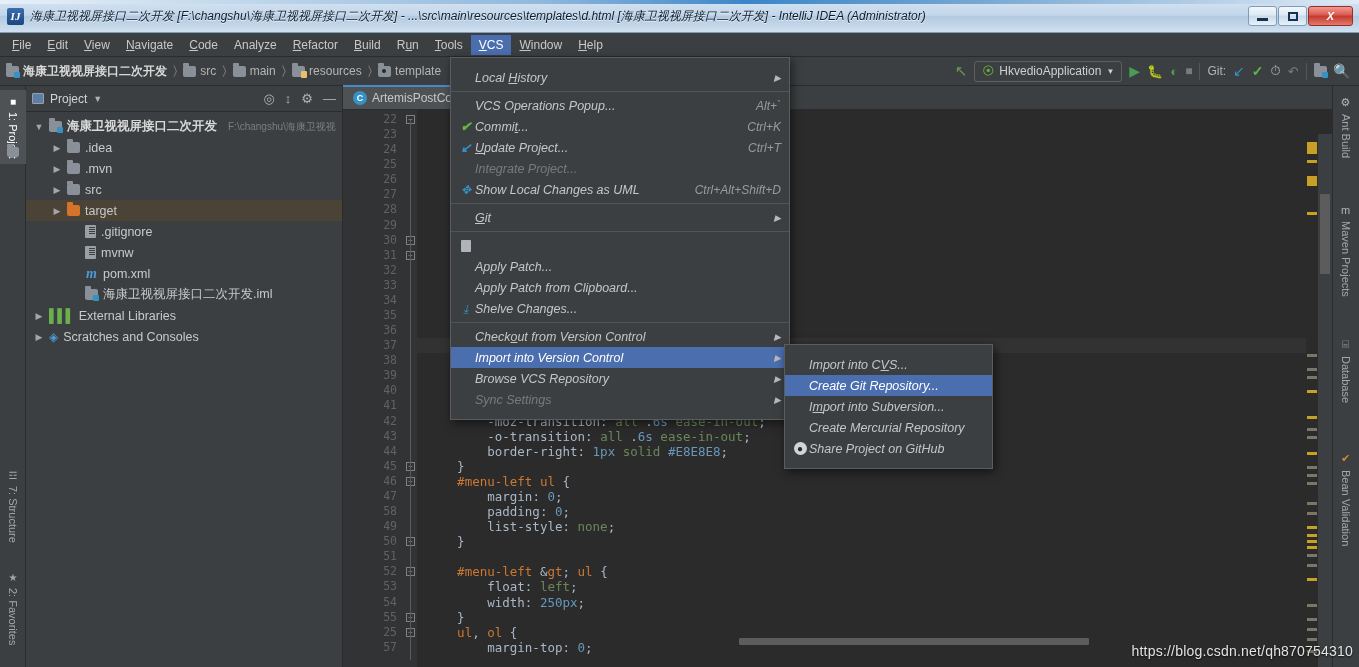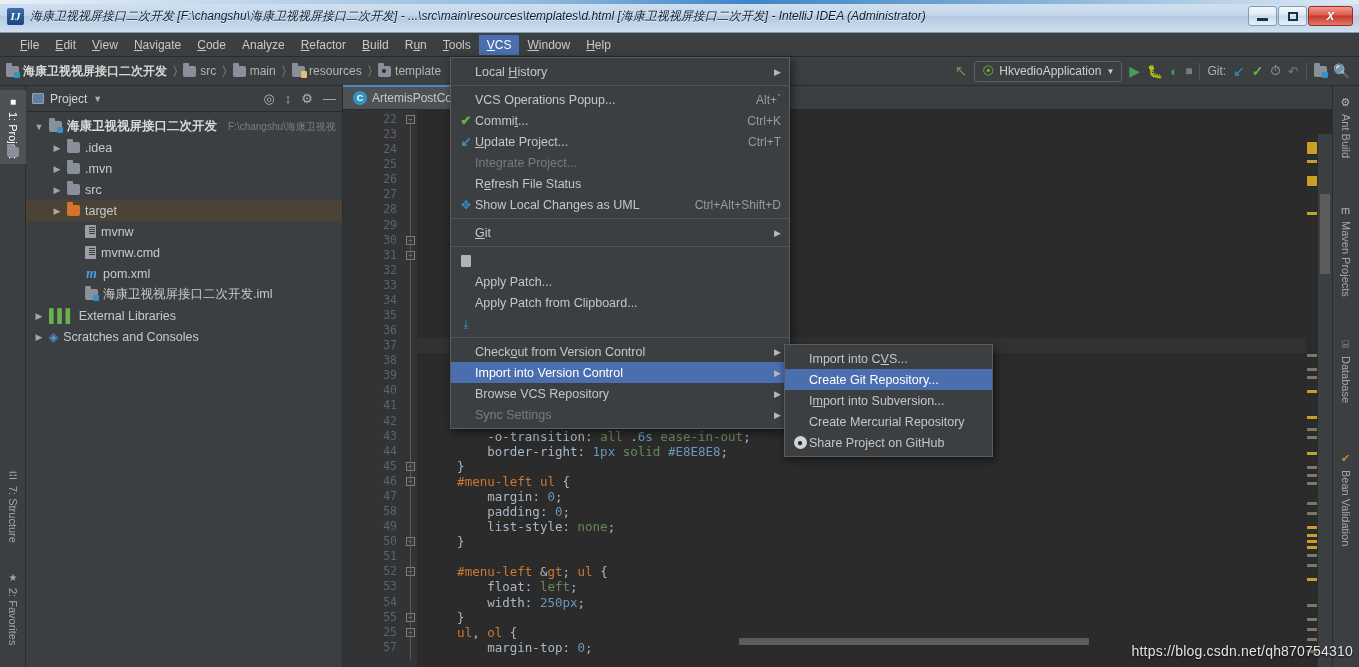--- a/index.html
+++ b/index.html
@@ -50,21 +50,21 @@
     width: 45px;
     background: linear-gradient(to bottom,#f09a93 0%,#db5a4e 45%,#c3392c 50%,#e07a6e 100%);
     border-color:#9d2b20; color:#fff; font-weight:bold;
   }
   .tb-btn .min-g { width:11px; height:3px; background:#16324f; margin-top:6px; }
   .tb-btn .max-g { width:10px; height:9px; border:2px solid #16324f; }
 
   
   .menubar {
     position:absolute; left:0; top:33px; width:1359px; height:24px;
-    background:#3c3f41; display:flex; align-items:center; padding-left:12px;
+    background:#3c3f41; display:flex; align-items:center; padding-left:4px;
     border-bottom:1px solid #2b2b2b;
   }
   .menu-item {
     padding: 3px 8px; font-size:12px; color:#c8c8c8; white-space:nowrap;
     cursor: default;
   }
   .menu-item .u { text-decoration: underline; }
   .menu-item.active { background:#4b6eaf; color:#ffffff; }
 
   
@@ -244,21 +244,22 @@
     writing-mode: vertical-rl;
     font-size:11px; color:#a6a6a6; padding:6px 0;
     display:flex; align-items:center; gap:5px;
   }
   .rtab .gi { writing-mode: horizontal-tb; }
 
   
   .popup {
     position:absolute; background:#3c3f41; border:1px solid #5a5c5e;
     box-shadow: 2px 3px 9px rgba(0,0,0,0.55); z-index:50;
-    padding:3px 0;
+    padding:9px 0;
+    font-style:italic;
   }
   .pmenu-row {
     display:flex; align-items:center; height:21px; padding:0 8px 0 6px;
     font-size:12.5px; color:#c6c6c6; white-space:nowrap; position:relative;
   }
   .pmenu-row.disabled { color:#7a7a7a; }
   .pmenu-row.hl { background:#4b6eaf; color:#ffffff; }
   .pmenu-row .ic { width:18px; display:flex; align-items:center; justify-content:center; flex-shrink:0; }
   .pmenu-row .lbl { flex:1; }
   .pmenu-row .lbl .u { text-decoration:underline; }
@@ -426,26 +427,26 @@
           <span class="lbl">src</span>
         </div>
         <div class="trow sel" style="padding-left: 26px;">
           <span class="arrow right"></span>
           <span class="folder orange"></span>
           <span class="lbl">target</span>
         </div>
         <div class="trow" style="padding-left: 44px;">
           <span class="arrow"></span>
           <span class="fileicon"></span>
-          <span class="lbl">mvnw</span>
+          <span class="lbl">.gitignore</span>
         </div>
         <div class="trow" style="padding-left: 44px;">
           <span class="arrow"></span>
           <span class="fileicon"></span>
-          <span class="lbl">mvnw.cmd</span>
+          <span class="lbl">mvnw</span>
         </div>
         <div class="trow" style="padding-left: 44px;">
           <span class="arrow"></span>
           <span class="mico">m</span>
           <span class="lbl">pom.xml</span>
         </div>
         <div class="trow" style="padding-left: 44px;">
           <span class="arrow"></span>
           <span class="folder module"></span>
           <span class="lbl">海康卫视视屏接口二次开发.iml</span>
@@ -603,24 +604,20 @@
           <span style="color:#3592c4;font-size:13px;font-weight:bold;">↙</span>
         </span>
         <span class="lbl"><span class="u">U</span>pdate Project...</span>
         <span class="acc">Ctrl+T</span>
       </div>
       <div class="pmenu-row disabled">
         <span class="ic"></span>
         <span class="lbl">Integrate Project...</span>
       </div>
       <div class="pmenu-row">
-        <span class="ic"></span>
-        <span class="lbl">R<span class="u">e</span>fresh File Status</span>
-      </div>
-      <div class="pmenu-row">
         <span class="ic">
           <span class="uml">✥</span>
         </span>
         <span class="lbl">Show Local Changes as UML</span>
         <span class="acc">Ctrl+Alt+Shift+D</span>
       </div>
       <div class="pmenu-sep"></div>
       <div class="pmenu-row">
         <span class="ic"></span>
         <span class="lbl"><span class="u">G</span>it</span>
@@ -637,20 +634,21 @@
         <span class="lbl">Apply Patch...</span>
       </div>
       <div class="pmenu-row">
         <span class="ic"></span>
         <span class="lbl">Apply Patch from Clipboard...</span>
       </div>
       <div class="pmenu-row">
         <span class="ic">
           <span class="shelveico">⤓</span>
         </span>
+        <span class="lbl">Shelve Changes...</span>
       </div>
       <div class="pmenu-sep"></div>
       <div class="pmenu-row">
         <span class="ic"></span>
         <span class="lbl">Check<span class="u">o</span>ut from Version Control</span>
         <span class="sub">▶</span>
       </div>
       <div class="pmenu-row hl">
         <span class="ic"></span>
         <span class="lbl">Import into Version Control</span>

